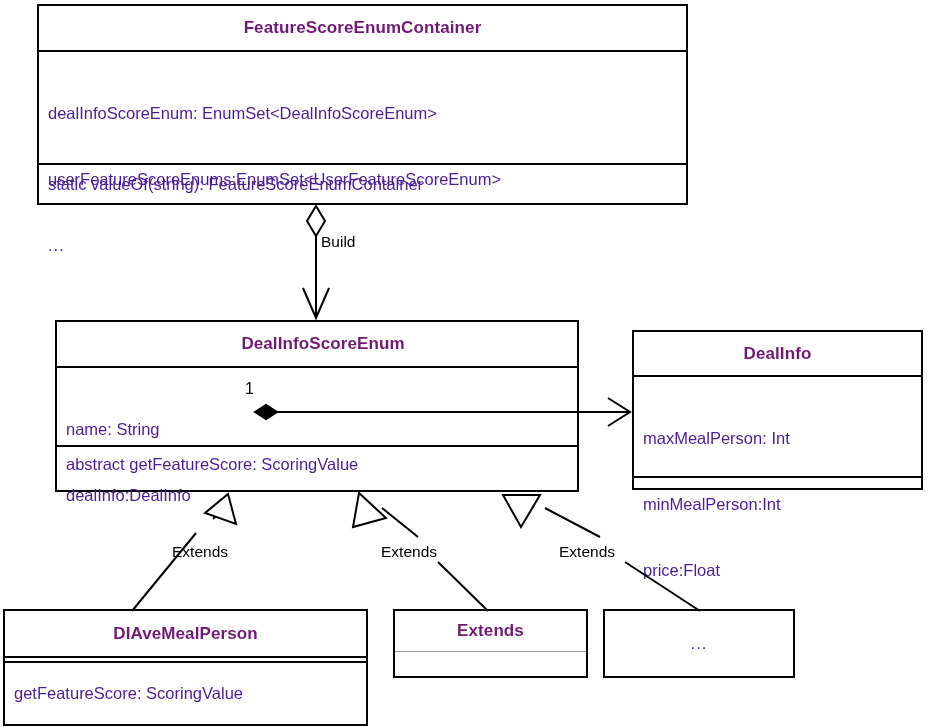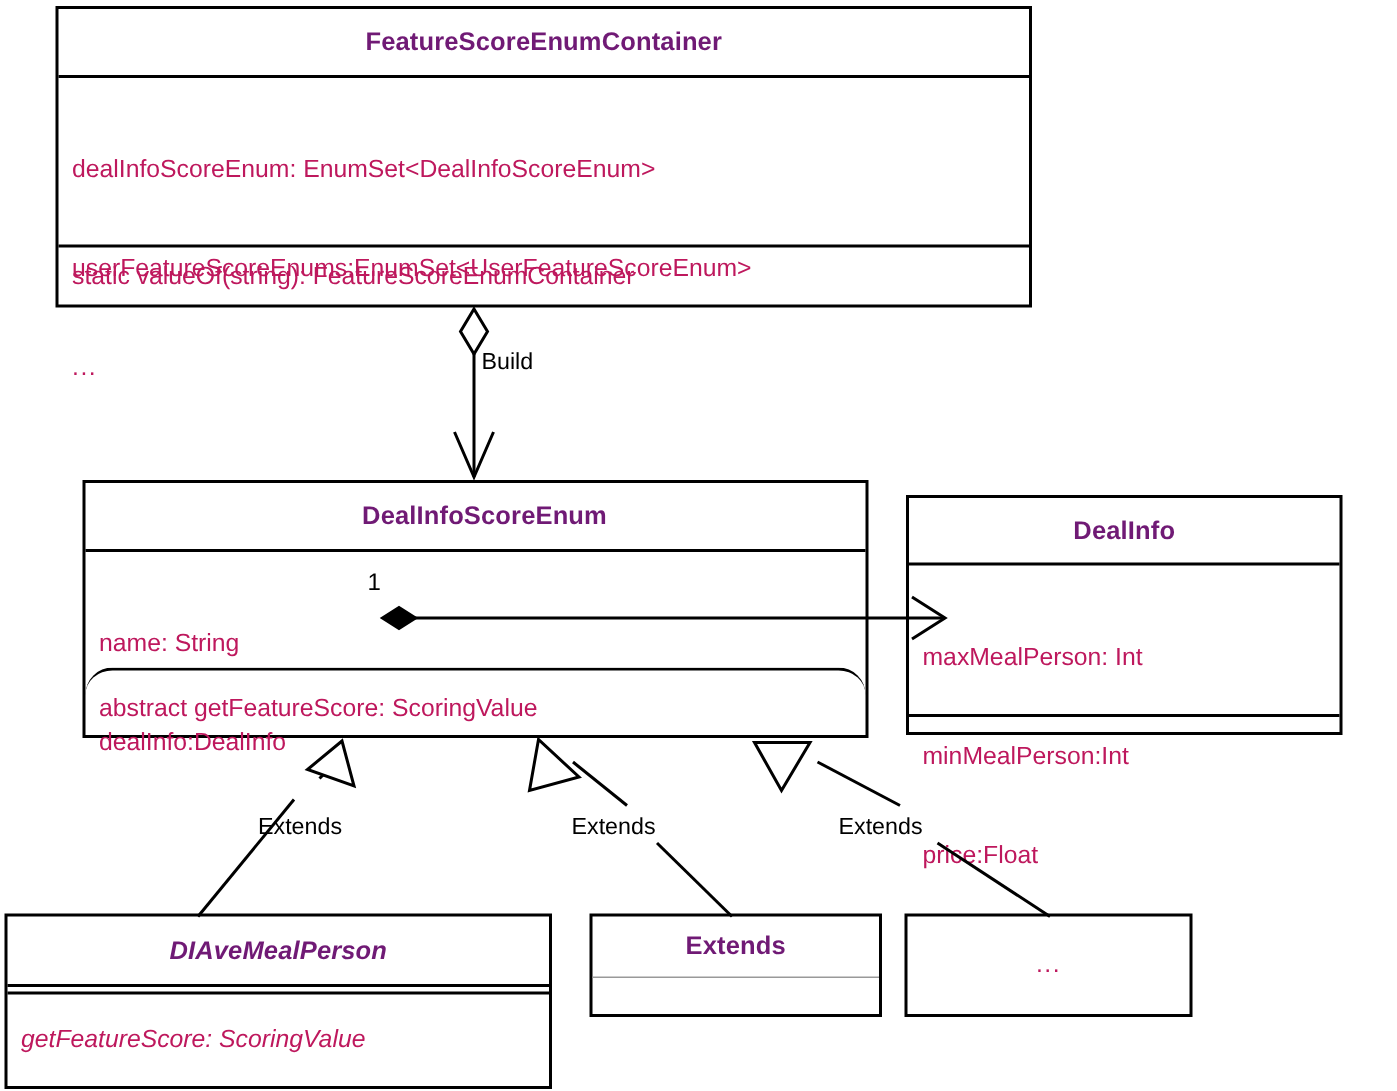--- a/index.html
+++ b/index.html
@@ -38,21 +38,21 @@
     font-weight: bold;
     font-size: 17px;
     color: #701a75;
     letter-spacing: 0.1px;
   }
   .cmp-body {
     border-top: 2px solid #000000;
     padding: 7px 9px 6px 9px;
     font-size: 16.5px;
     line-height: 1.33;
-    color: #be185d;
+    color: #4c1d95;
     white-space: pre;
   }
   .cmp-body.thin {
     padding: 0;
   }
   .cmp-body.centered {
     display: flex;
     align-items: center;
     justify-content: center;
     white-space: normal;
@@ -97,36 +97,36 @@
       <span class="attr-line">static valueOf(string): FeatureScoreEnumContainer</span>
     </div>
   </div>
 
   <div class="uml-class" style="left:55px; top:320px; width:524px; height:172px;">
     <div class="cmp cmp-title" style="height:44px;padding-left:12px;">DealInfoScoreEnum</div>
     <div class="cmp cmp-body" style="height:79px;">
       <span class="attr-line">name: String</span>
       <span class="attr-line">dealInfo:DealInfo</span>
     </div>
-    <div class="cmp cmp-body" style="flex:1; display:flex; align-items:flex-end;border-radius:18px;">
+    <div class="cmp cmp-body" style="flex:1; display:flex; align-items:flex-start;">
       <span class="attr-line">abstract getFeatureScore: ScoringValue</span>
     </div>
   </div>
 
-  <div class="uml-class" style="left:604px; top:330px; width:291px; height:160px;">
+  <div class="uml-class" style="left:632px; top:330px; width:291px; height:160px;">
     <div class="cmp cmp-title" style="height:43px;">DealInfo</div>
     <div class="cmp cmp-body" style="height:101px;">
       <span class="attr-line">maxMealPerson: Int</span>
       <span class="attr-line">minMealPerson:Int</span>
       <span class="attr-line">price:Float</span>
     </div>
     <div class="cmp cmp-body thin" style="flex:1;"></div>
   </div>
 
-  <div class="uml-class" style="left:3px; top:609px; width:365px; height:117px;font-style:italic;">
+  <div class="uml-class" style="left:3px; top:609px; width:365px; height:117px;">
     <div class="cmp cmp-title" style="height:45px;">DIAveMealPerson</div>
     <div class="cmp cmp-body thin" style="height:5px;"></div>
     <div class="cmp cmp-body" style="flex:1; display:flex; align-items:center;">
       <span class="attr-line">getFeatureScore: ScoringValue</span>
     </div>
   </div>
 
   <div class="uml-class" style="left:393px; top:609px; width:195px; height:69px;">
     <div class="cmp cmp-title" style="height:40px;">Extends</div>
     <div class="cmp cmp-body thin" style="flex:1; border-top:1px solid #999999;"></div>

